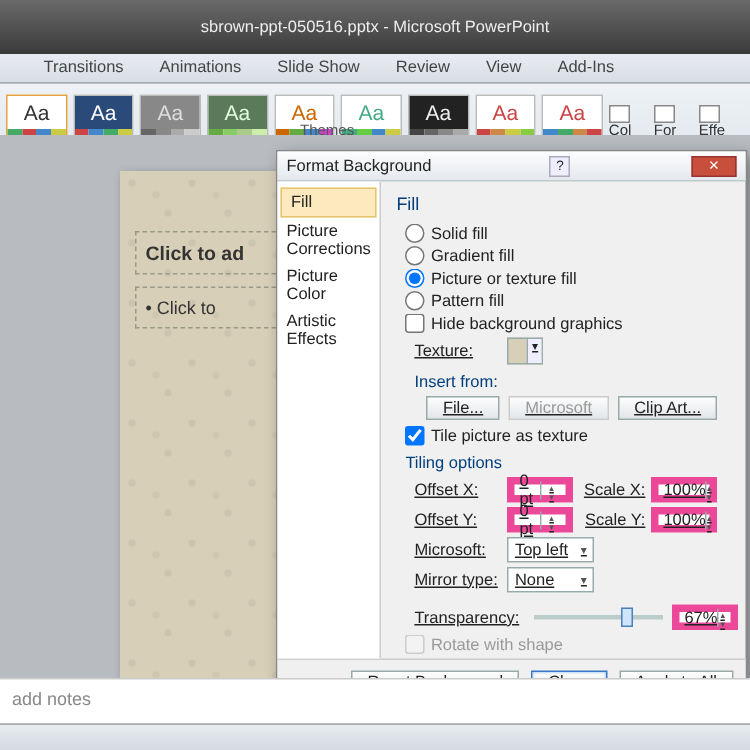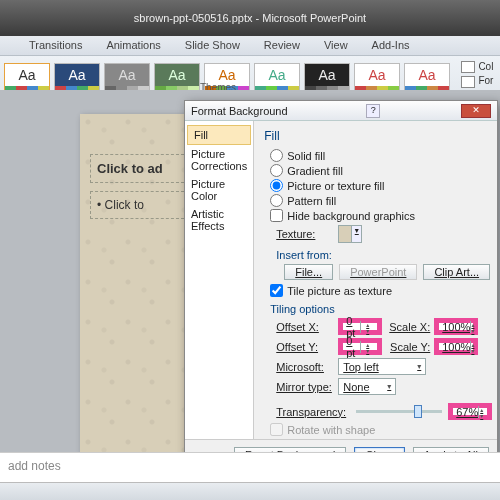--- a/index.html
+++ b/index.html
@@ -8,21 +8,21 @@
 .titlebar { height: 36px; background: linear-gradient(#6a6a6a,#3a3a3a); color: #eee; font-size: 11px; display: flex; justify-content: center; align-items: center; }
 
 .ribbon-tabs { height: 20px; background: linear-gradient(#e8ecf1,#d8dee6); display: flex; padding-left: 17px; border-bottom: 1px solid #b8c0c8; }
 .ribbon-tabs span { font-size: 11px; color: #444; padding: 3px 12px 0; cursor: pointer; }
 
 .ribbon { height: 52px; background: linear-gradient(#eef2f6,#e0e6ec); display: flex; align-items: center; padding-left: 4px; border-bottom: 1px solid #aab; }
 .theme { width: 46px; height: 38px; border: 1px solid #bbb; margin-right: 4px; background: #fff; display: flex; flex-direction: column; font-size: 10px; cursor: pointer; }
 .theme .aa { height: 22px; display: flex; align-items: center; justify-content: center; font-size: 14px; }
 .theme .sw { height: 12px; display: flex; }
 .theme .sw i { flex: 1; }
-.ribbon-ctrls { margin-left: auto; display: flex; flex-direction: column; font-size: 10px; color: #333; padding-right: 4px; gap: 2px; }
+.ribbon-ctrls { margin-left: auto; display: flex; flex-direction: row; font-size: 10px; color: #333; padding-right: 4px; gap: 2px; }
 .ribbon-ctrls div::before { content: ""; display: inline-block; width: 12px; height: 10px; border: 1px solid #888; margin-right: 3px; vertical-align: middle; background: #fff; }
 .themes-label { position: absolute; top: 82px; left: 200px; font-size: 10px; color: #555; }
 
 .workspace { position: absolute; top: 90px; left: 0; right: 0; bottom: 48px; background: #b8bcc1; }
 .slide { position: absolute; top: 24px; left: 80px; width: 200px; height: 340px; background: #d8cfb8; box-shadow: 2px 2px 6px rgba(0,0,0,.3);
   background-image: radial-gradient(circle at 20% 20%, rgba(0,0,0,.05) 2px, transparent 3px),
                     radial-gradient(circle at 60% 40%, rgba(0,0,0,.04) 2px, transparent 3px),
                     radial-gradient(circle at 80% 70%, rgba(0,0,0,.05) 2px, transparent 3px);
   background-size: 40px 40px; }
 .slide .ph1 { margin: 40px 10px 0; border: 1px dashed #998; padding: 6px; font-size: 13px; font-weight: bold; color: #333; }
@@ -214,21 +214,21 @@
       <div class="row">
           <span class="lbl">Texture:</span>
         <span class="tex">
             <span class="dd">▾</span>
           </span>
         </div>
 
       <div class="sub" style="margin-left:12px">Insert from:</div>
       <div class="row" style="margin-left:20px;gap:6px">
         <span class="btn">File...</span>
-        <span class="btn dis">PowerPoint</span>
+        <span class="btn dis">Microsoft</span>
         <span class="btn">Clip Art...</span>
       </div>
 
       <label class="opt" style="margin-top:4px">
           <input type="checkbox" checked="" style="">
           <span>Tile picture as texture</span>
         </label>
       <div class="sub">Tiling options</div>
 
       <div class="row">
@@ -262,21 +262,21 @@
         <span class="spin">
             <span>100%</span>
             <span class="ar">
               <i>▴</i>
               <i>▾</i>
             </span>
           </span>
       </div>
       <div class="row">
         <span class="lbl">Microsoft:</span>
-        <span class="combo" style="width:88px">
+        <span class="combo" style="width:58px">
             <span>Top left</span>
             <span class="dd">▾</span>
           </span>
       </div>
       <div class="row">
         <span class="lbl">Mirror type:</span>
         <span class="combo" style="width:58px">
             <span>None</span>
             <span class="dd">▾</span>
           </span>

